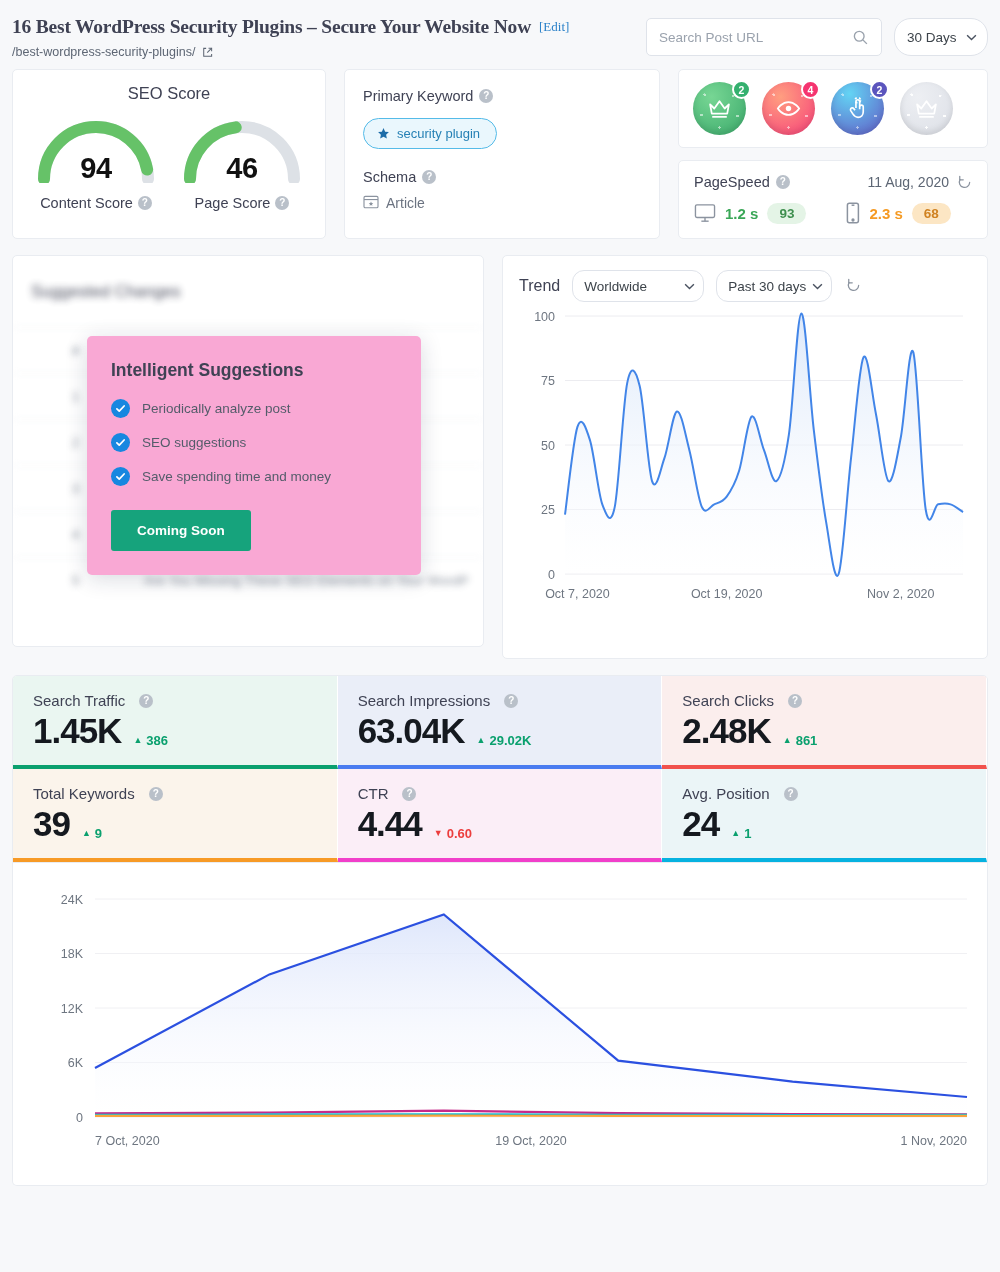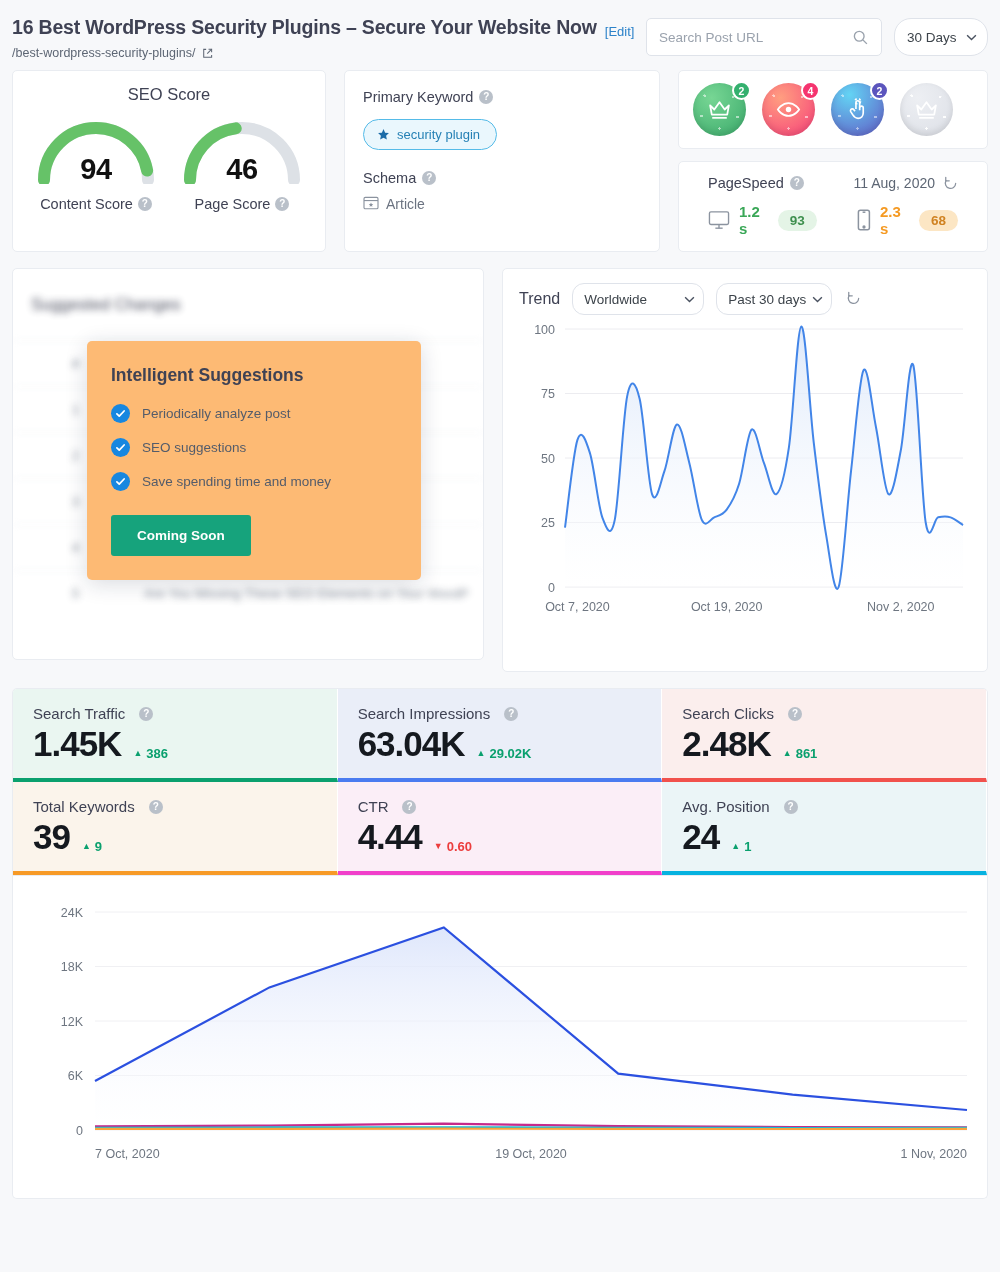--- a/index.html
+++ b/index.html
@@ -8,21 +8,21 @@
     background: #f7f8fa;
     font-family: "Liberation Sans", sans-serif;
     color: #3c434a;
     overflow: hidden;
   }
   .page { width: 1000px; height: 1272px; position: relative; padding: 0 12px; }
 
   
   .header { display: flex; align-items: flex-start; padding: 16px 0 10px 0; }
   .header-left { flex: 1; min-width: 0; }
-  .title-row { display: flex; align-items: flex-end; gap: 8px; }
+  .title-row { display: flex; align-items: center; gap: 8px; font-family: Liberation Serif, serif; }
   .post-title {
     font-size: 19.5px; font-weight: bold; color: #3f4254;
     letter-spacing: -0.2px; white-space: nowrap;
   }
   .edit-link { font-size: 13px; color: #2c82c9; font-weight: normal; cursor: pointer; }
   .post-url-row { display: flex; align-items: center; gap: 7px; margin-top: 7px; }
   .post-url { font-size: 12.5px; color: #5d6674; }
   .ext-icon { width: 11px; height: 11px; display: inline-block; color: #5d6674; }
   .ext-icon svg { width: 11px; height: 11px; display: block; }
 
@@ -96,21 +96,21 @@
   .badge .ico { width: 25px; height: 25px; color: #fff; }
   .badge .ico svg { display: block; width: 25px; height: 25px; }
   .badge .dots { position: absolute; inset: 0; border-radius: 50%; }
   .badge .cnt {
     position: absolute; top: -2px; right: -5px; width: 19px; height: 19px;
     border-radius: 50%; color: #fff; font-size: 10.5px; font-weight: bold;
     display: flex; align-items: center; justify-content: center;
     border: 2px solid #fff;
   }
 
-  .ps-card { padding: 13px 29px 14px; }
+  .ps-card { padding: 13px 15px 14px; }
   .ps-top { display: flex; align-items: center; justify-content: space-between; }
   .ps-label { display: flex; align-items: center; gap: 6px; font-size: 14.5px; color: #3f4254; }
   .ps-date { display: flex; align-items: center; gap: 8px; font-size: 14px; color: #5d6674; }
   .refresh { width: 15px; height: 15px; color: #8b939f; cursor: pointer; }
   .refresh svg { display: block; width: 15px; height: 15px; }
   .ps-bottom { display: flex; align-items: center; gap: 40px; margin-top: 12px; }
   .ps-item { display: flex; align-items: center; gap: 9px; }
   .dev-ico { color: #8b939f; }
   .dev-ico svg { display: block; }
   .ps-time { font-size: 15px; font-weight: bold; }
@@ -122,22 +122,22 @@
   .blurwrap { filter: blur(3.6px); opacity: .92; }
   .sugg-title { font-size: 16.5px; color: #3f4254; padding: 26px 0 0 18px; }
   .sugg-table { width: 100%; border-collapse: collapse; margin-top: 26px; }
   .sugg-table th, .sugg-table td {
     border-top: 1px solid #eceff3; font-size: 13.5px; color: #7f8794;
     padding: 15px 6px; text-align: left;
   }
   .sugg-table th { color: #8d95a1; font-weight: bold; }
   .sugg-table .c-num { width: 125px; text-align: center; }
   .modal {
-    position: absolute; left: 74px; top: 72px; width: 334px;
-    background: #fdba74; border-radius: 5px; box-shadow: 0 4px 22px rgba(20,30,60,.16);
+    position: absolute; left: 74px; top: 80px; width: 334px;
+    background: #f9a8d4; border-radius: 5px; box-shadow: 0 4px 22px rgba(20,30,60,.16);
     padding: 24px 22px 24px 24px;
   }
   .modal h3 { font-size: 17.5px; color: #3f4254; font-weight: bold; }
   .modal ul { list-style: none; margin: 18px 0 0 0; }
   .modal li { display: flex; align-items: center; gap: 12px; margin-bottom: 15px; font-size: 13.5px; color: #545c6a; }
   .chk { width: 19px; height: 19px; border-radius: 50%; background: #1787e0; color: #fff; display: flex; align-items: center; justify-content: center; flex: 0 0 auto; }
   .chk svg { width: 11px; height: 11px; display: block; }
   .coming {
     margin-top: 9px; background: #16a37c; color: #fff; border: none; border-radius: 3px;
     padding: 13px 26px; font-size: 13.5px; font-weight: bold; cursor: pointer;

